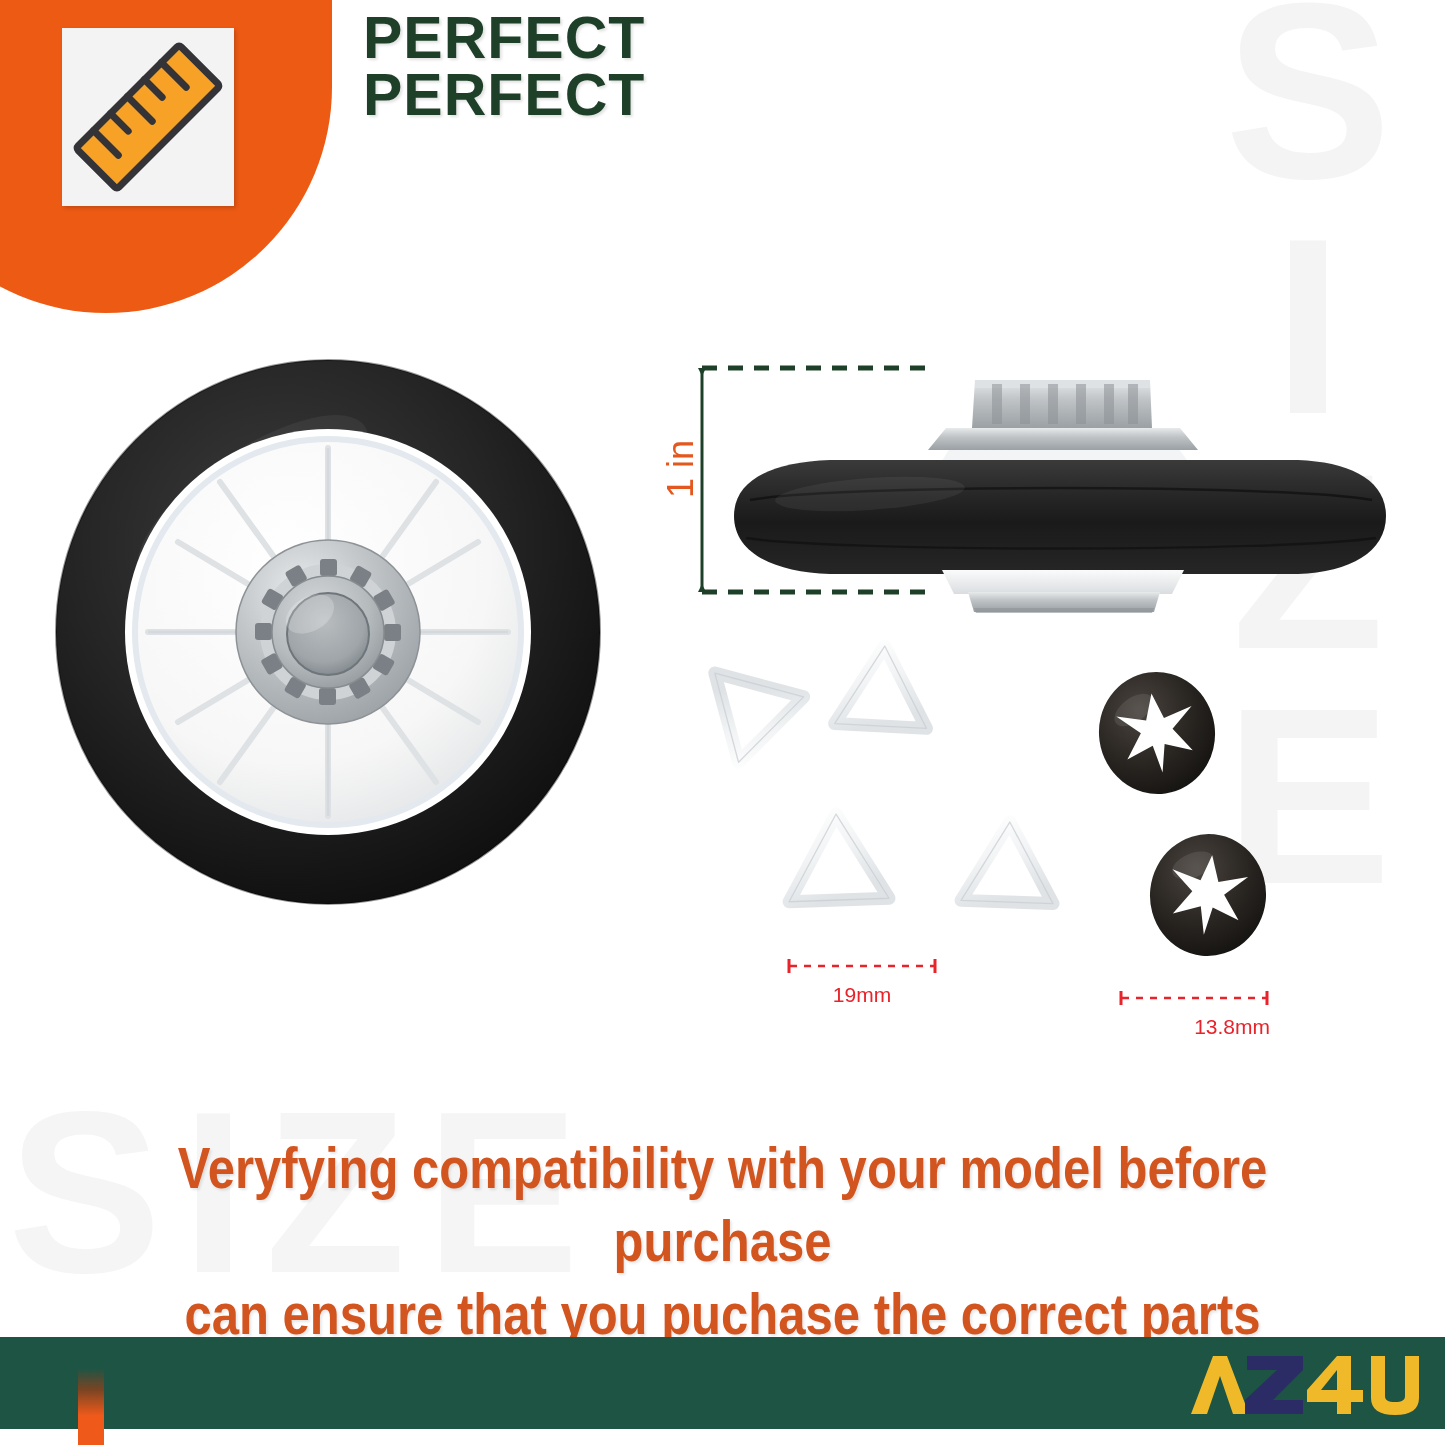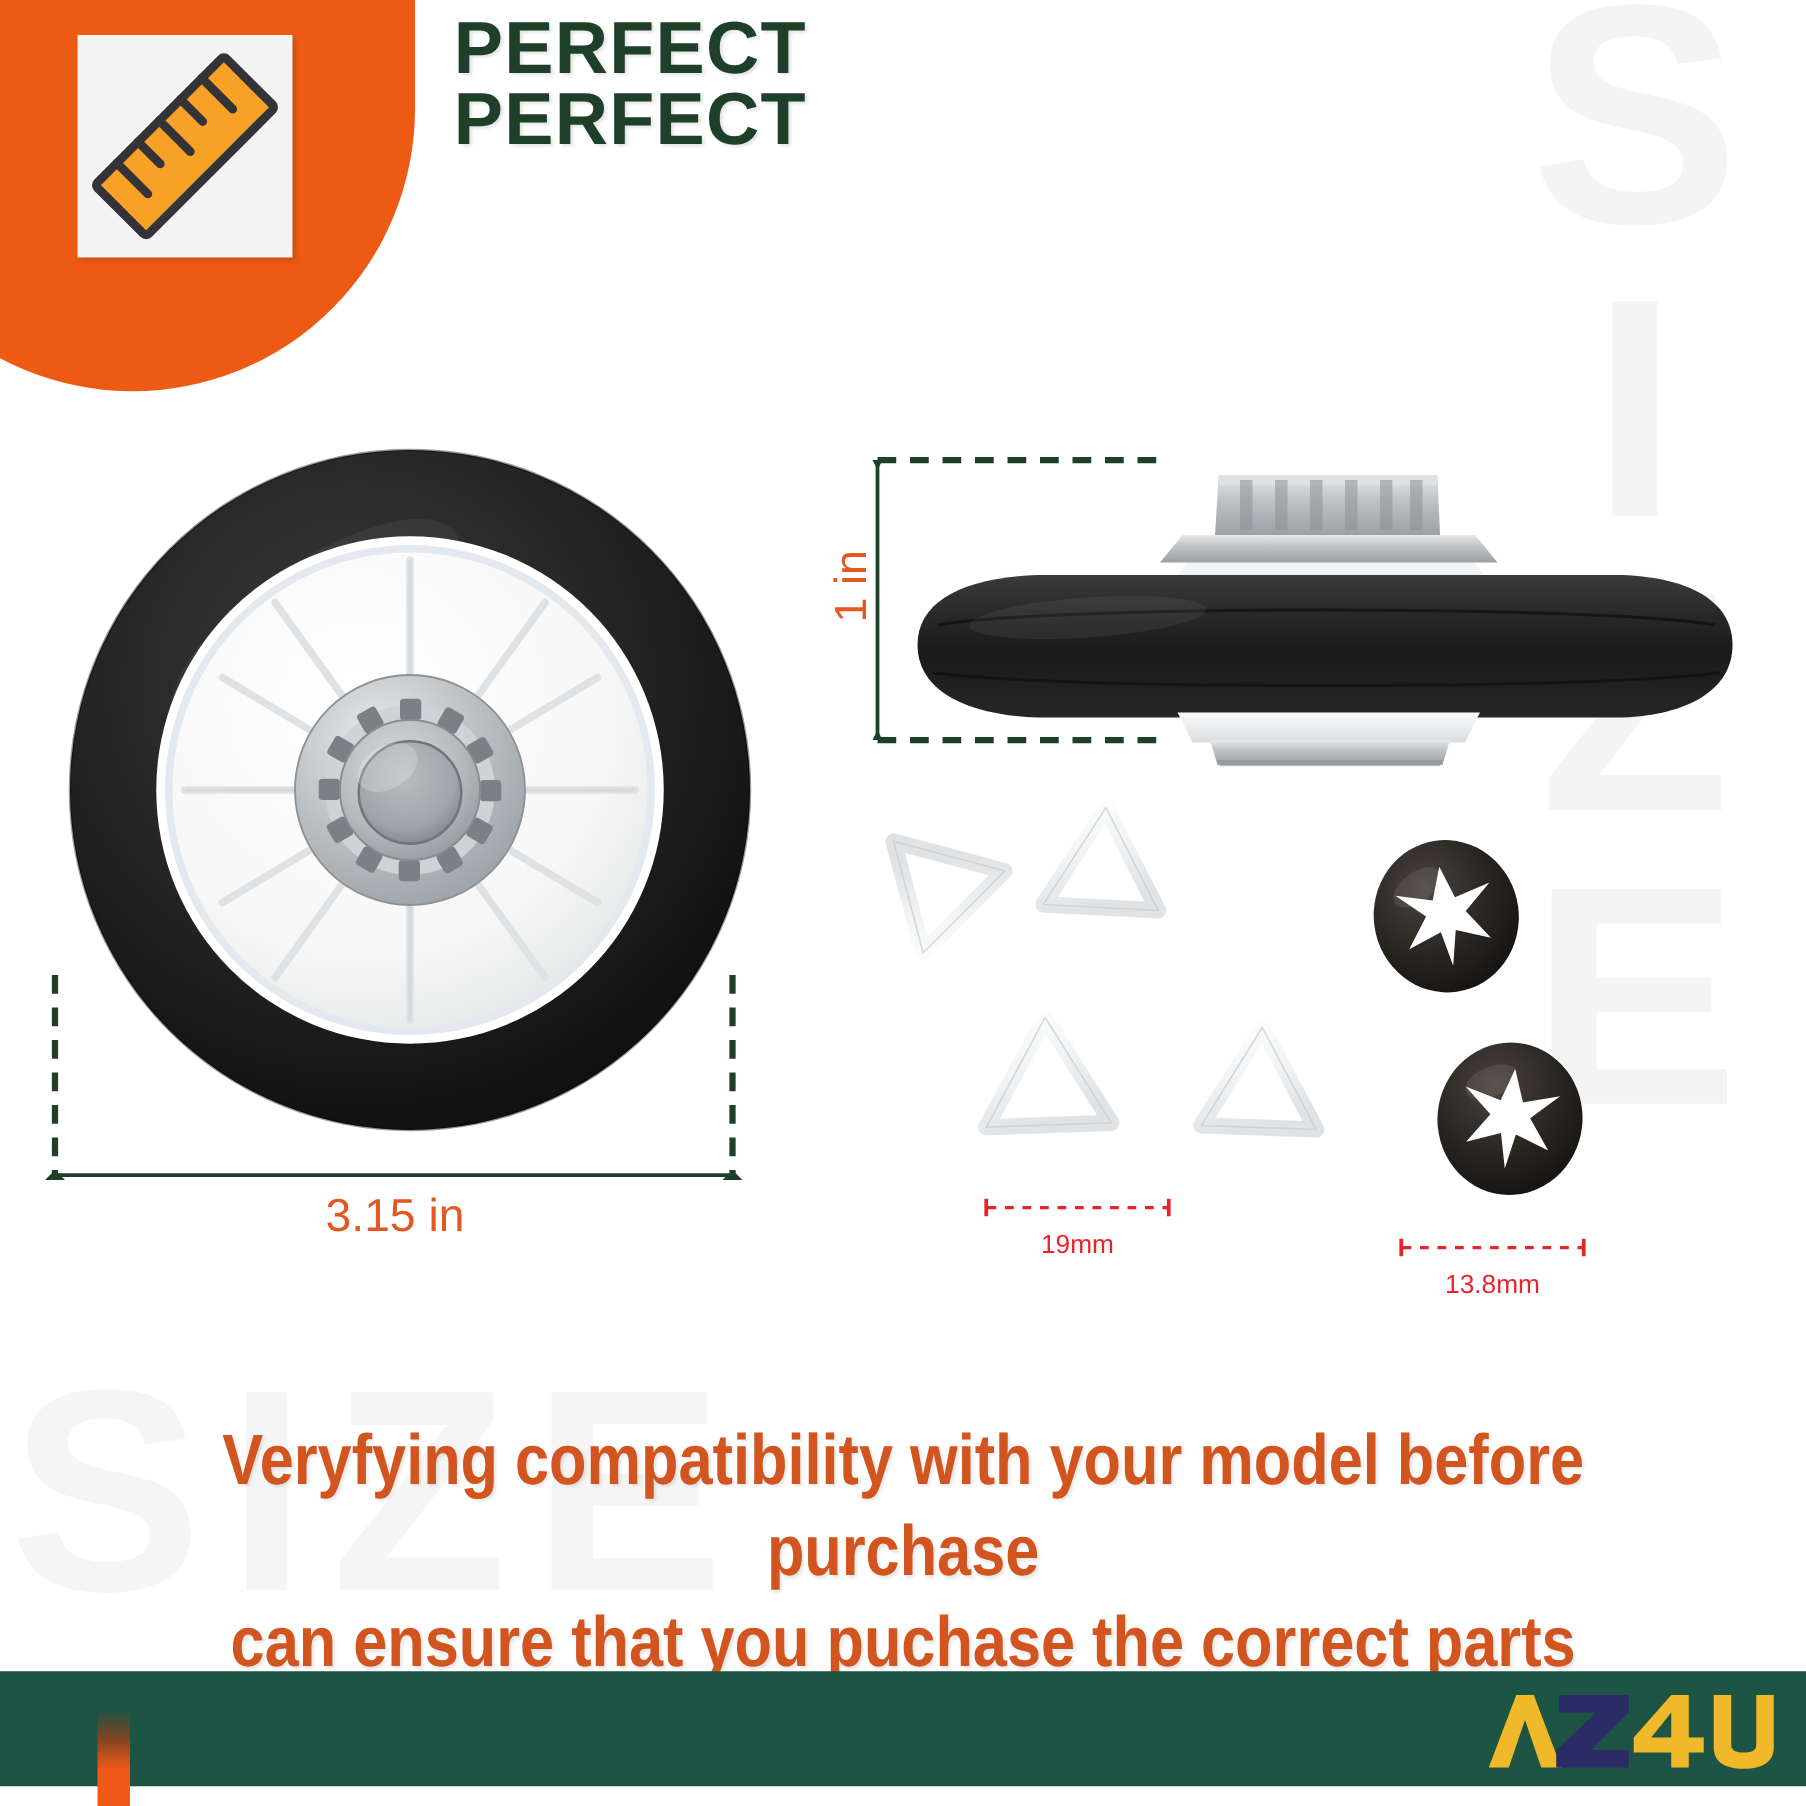--- a/index.html
+++ b/index.html
@@ -174,21 +174,21 @@
     width: 200px;
   }
   .dim-mm-label {
     text-align: center;
     color: #e8232a;
     font-size: 21px;
     padding-top: 5px;
     font-family: "Liberation Sans", sans-serif;
   }
   .dim-19 .dim-mm-label { width: 152px; }
-  .dim-138 .dim-mm-label { width: 152px; }
+  .dim-138 .dim-mm-label { width: 152px; text-align: right; }
 
   
   .bottom-msg {
     position: absolute;
     left: 0;
     top: 1132px;
     width: 1445px;
     text-align: center;
     color: #d2541f;
     font-size: 57px;
@@ -338,34 +338,20 @@
 
       <circle cx="280" cy="280" r="56" fill="url(#boreG)"></circle>
       <circle cx="280" cy="280" r="56" fill="none" stroke="#868c90" stroke-width="1.5"></circle>
 
       <circle cx="280" cy="282" r="41" fill="url(#innerG)"></circle>
       <circle cx="280" cy="282" r="41" fill="none" stroke="#6f767b" stroke-width="2"></circle>
       <ellipse cx="262" cy="262" rx="26" ry="17" fill="#ffffff" opacity="0.22" transform="rotate(-30 262 262)"></ellipse>
     </svg>
   </div>
 
-  <div class="dim-h-wrap">
-    <svg width="560" height="175" viewBox="0 0 560 175">
-
-      <line x1="8" y1="4" x2="8" y2="164" stroke="#1e4029" stroke-width="5" stroke-dasharray="15 11"></line>
-
-      <line x1="550" y1="4" x2="550" y2="164" stroke="#1e4029" stroke-width="5" stroke-dasharray="15 11"></line>
-
-      <line x1="8" y1="164" x2="550" y2="164" stroke="#1e4029" stroke-width="3"></line>
-
-      <polygon points="8,160 16,168 0,168" fill="#1e4029"></polygon>
-      <polygon points="550,160 558,168 542,168" fill="#1e4029"></polygon>
-    </svg>
-    <div class="dim-h-label">3.15 in</div>
-  </div>
 
   <div class="dim-v-wrap">
     <svg width="280" height="240" viewBox="0 0 280 240">
 
       <line x1="50" y1="6" x2="276" y2="6" stroke="#1e4029" stroke-width="5" stroke-dasharray="15 11"></line>
 
       <line x1="50" y1="230" x2="276" y2="230" stroke="#1e4029" stroke-width="5" stroke-dasharray="15 11"></line>
 
       <line x1="50" y1="6" x2="50" y2="230" stroke="#1e4029" stroke-width="3"></line>
       <polygon points="46,6 54,6 50,14" fill="#1e4029"></polygon>

